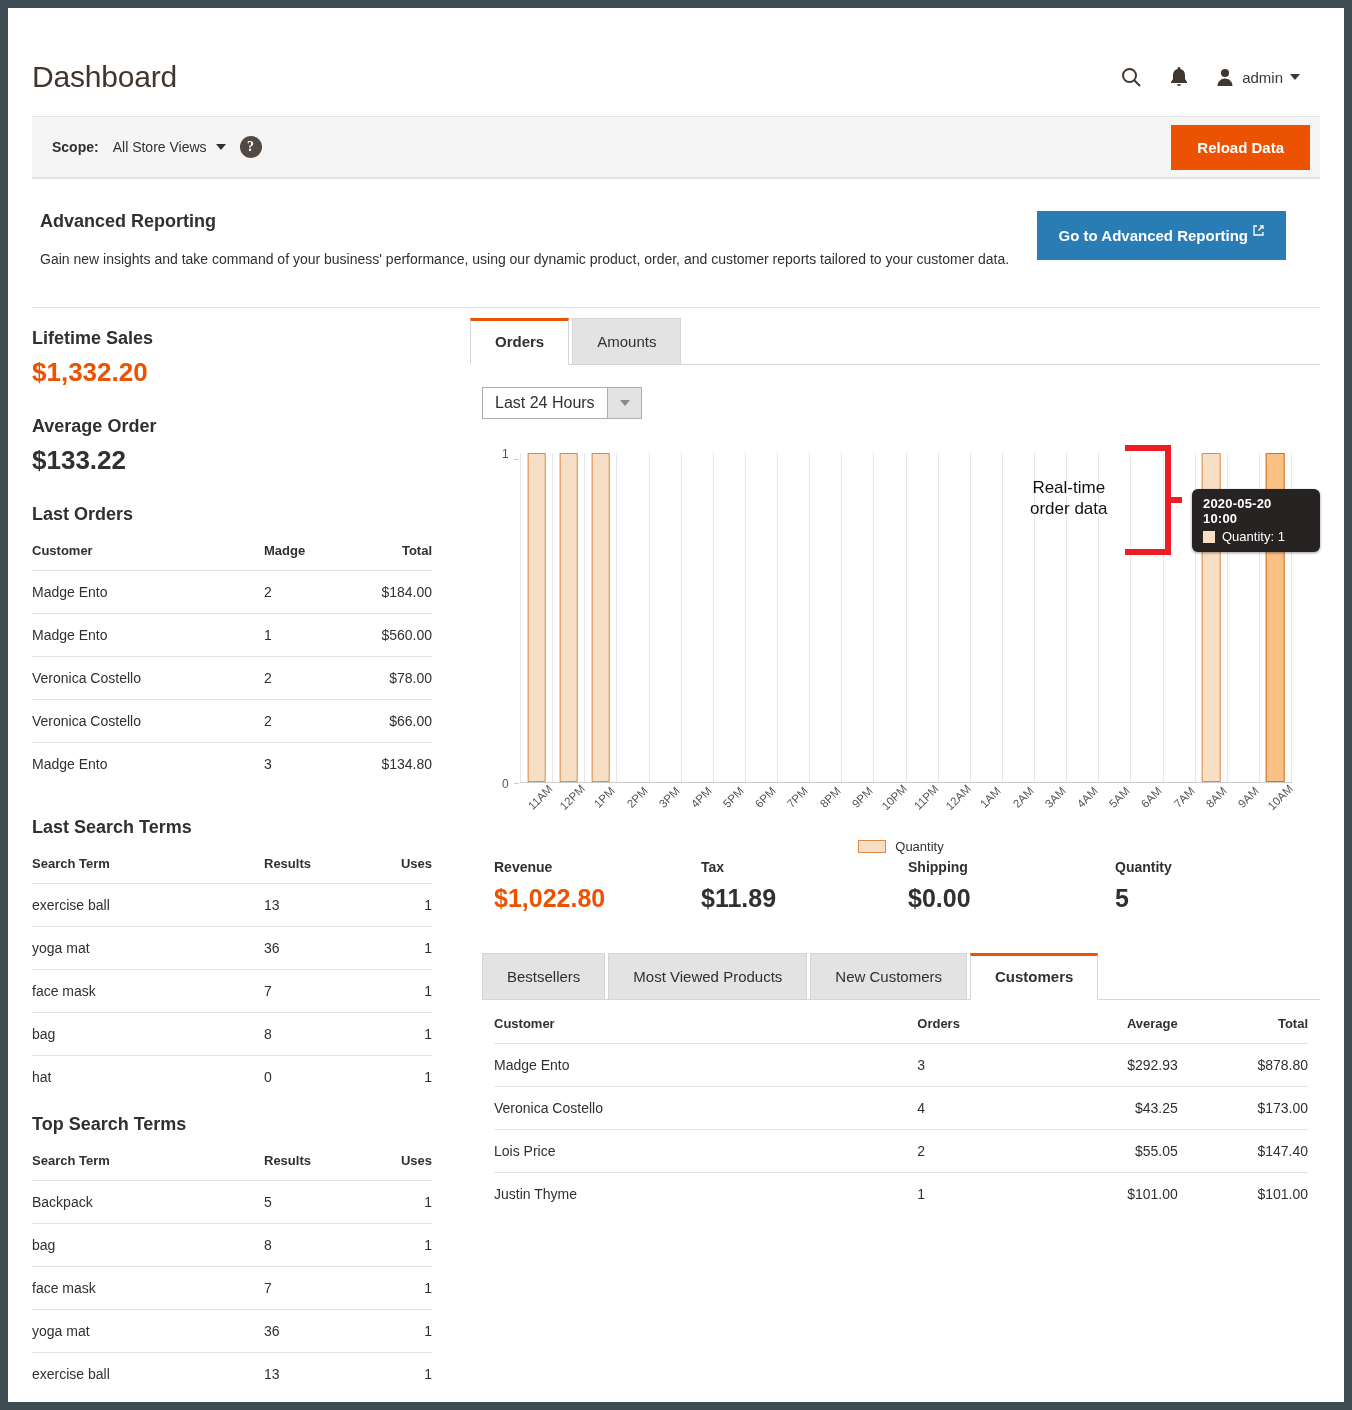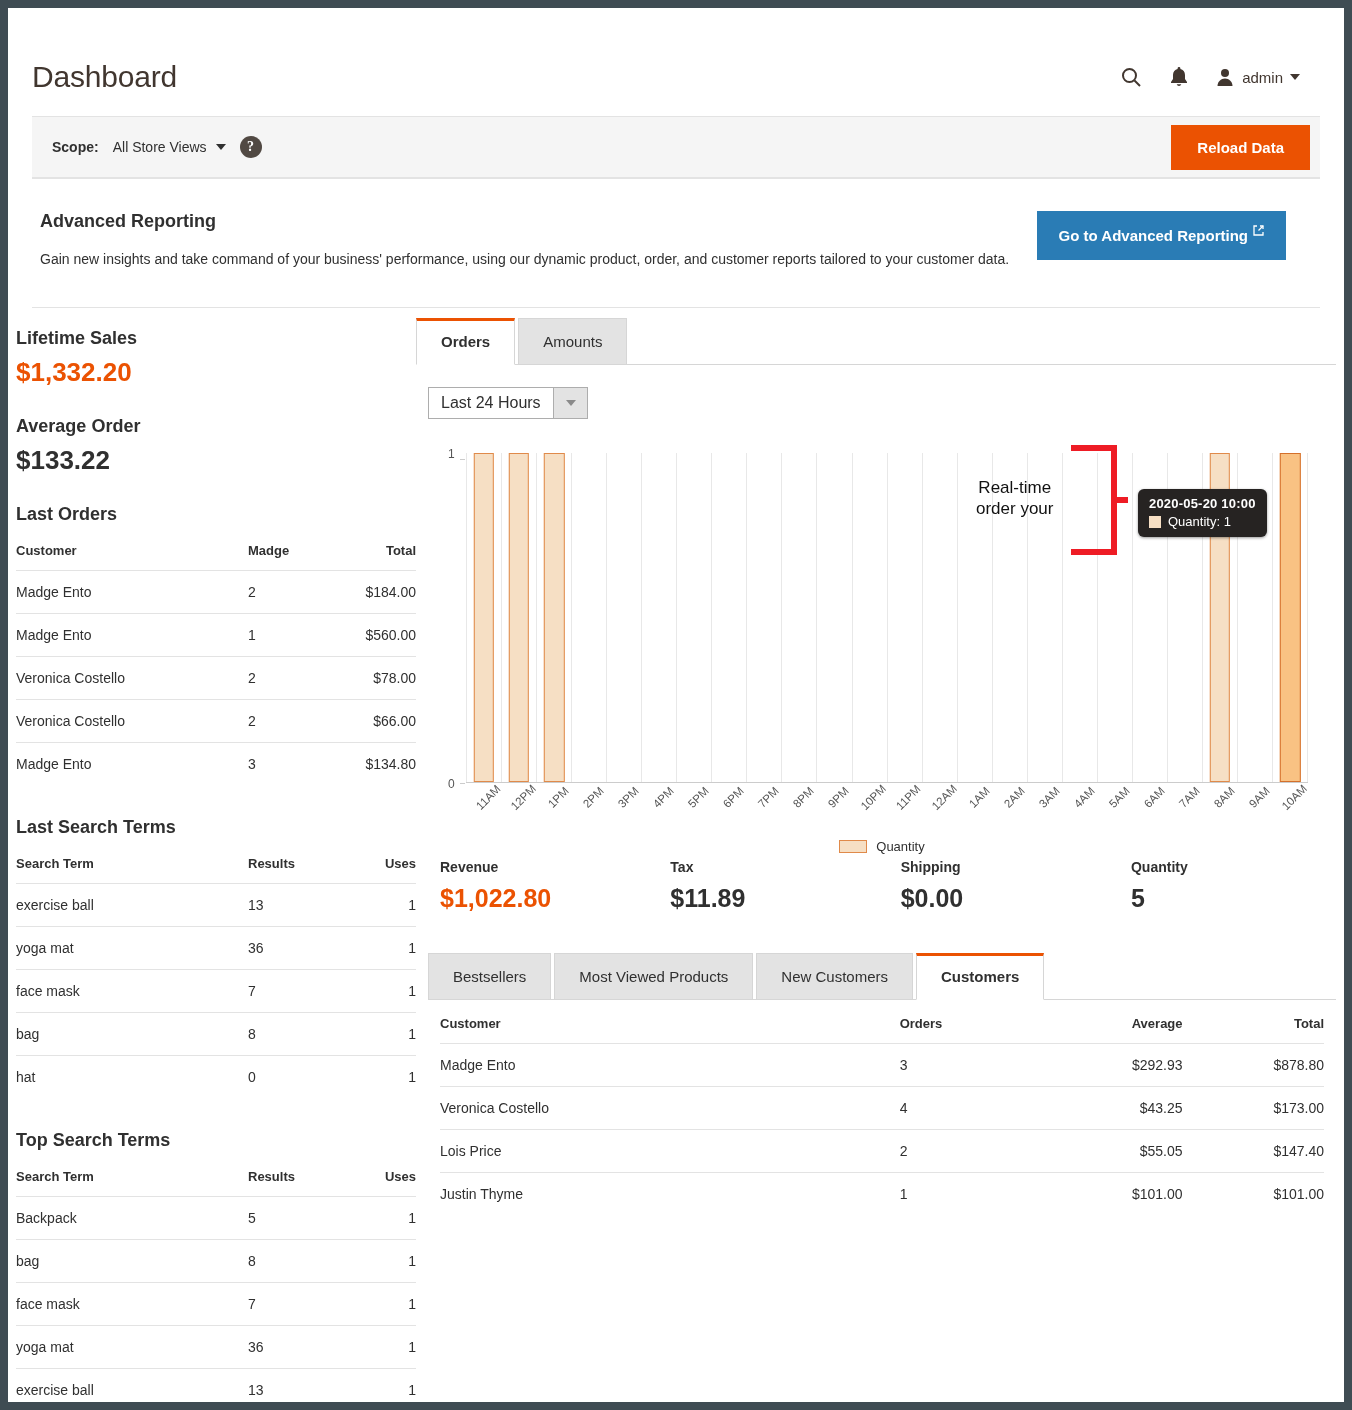--- a/index.html
+++ b/index.html
@@ -76,21 +76,21 @@
   .adv-desc { font-size: 14px; color: #303030; line-height: 1.65; max-width: 1000px; }
   .btn-adv {
     background: #2a7cb5; color: #fff; border: none; white-space: nowrap;
     font-size: 15px; font-weight: bold; font-family: "Liberation Sans", sans-serif;
     padding: 16px 22px; cursor: pointer; display: flex; align-items: flex-start; gap: 5px;
   }
   .ext-glyph { font-size: 11px; line-height: 1; position: relative; top: -2px; }
 
   
   .content-sep { margin: 0 24px; border-top: 1px solid #e3e3e3; }
-  .main { display: flex; padding: 0 8px; }
+  .main { display: flex; padding: 0 24px; gap: 38px; }
   .col-left { width: 400px; flex: none; padding-top: 20px; }
   .col-right { flex: 1; padding-top: 10px; }
 
   .stat-title { font-size: 18px; font-weight: bold; color: #303030; margin-bottom: 8px; }
   .stat-value { font-size: 26px; font-weight: bold; color: #303030; margin-bottom: 28px; }
   .stat-value.accent { color: #eb5202; }
 
   .sec-title { font-size: 18px; font-weight: bold; color: #303030; margin: 6px 0 12px 0; }
 
   table.dt { width: 100%; border-collapse: collapse; }
@@ -360,21 +360,21 @@
               <td class="right">1</td>
             </tr>
             <tr>
               <td>hat</td>
               <td class="num">0</td>
               <td class="right">1</td>
             </tr>
           </tbody>
       </table>
 
-      <div class="sec-title" style="margin-top:32px;">Top Search Terms</div>
+      <div class="sec-title" style="margin-top:16px;">Top Search Terms</div>
       <table class="dt">
         <thead>
             <tr>
           <th class="col-c">Search Term</th>
           <th class="col-m num">Results</th>
           <th class="col-r right">Uses</th>
         </tr>
           </thead>
         <tbody id="top-search-body">
             <tr>
@@ -535,21 +535,21 @@
               </div>
               <div class="xl">
                 <span>9AM</span>
               </div>
               <div class="xl">
                 <span>10AM</span>
               </div>
             </div>
 
           <div class="annot-text">Real-time
-order your</div>
+order data</div>
           <div class="bracket">
             <svg width="62" height="112" viewBox="0 0 62 112" fill="none" stroke="#ee1c25" stroke-width="6">
               <path d="M3 4 H46 V108 H3"></path>
               <path d="M46 56 H60"></path>
             </svg>
           </div>
           <div class="tooltip">
             <div class="tt-title">2020-05-20 10:00</div>
             <div class="tt-row">
               <span class="tt-swatch"></span>

